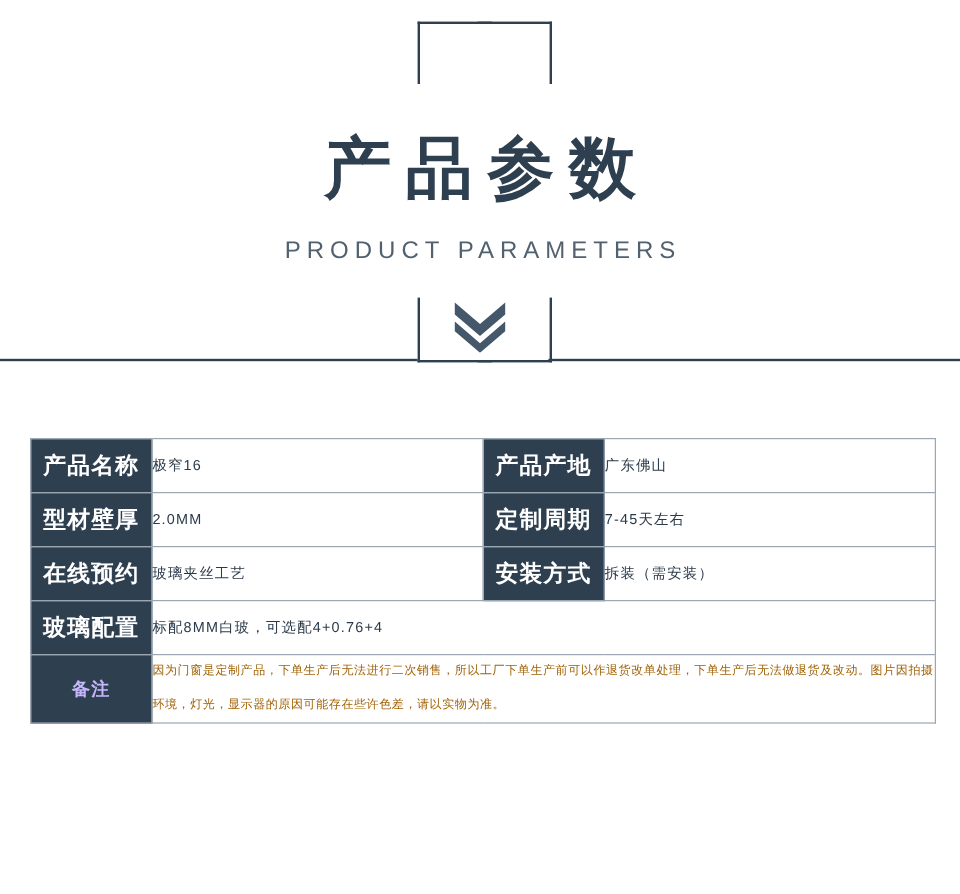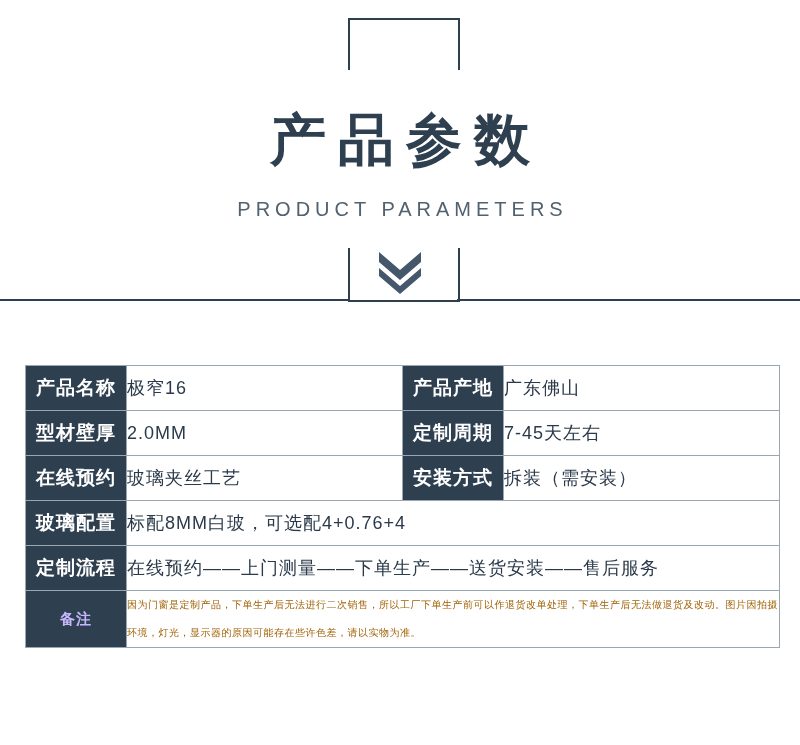--- a/index.html
+++ b/index.html
@@ -135,21 +135,21 @@
     background: #2e3f50;
     color: #ffffff;
     font-size: 19px;
     font-weight: bold;
     text-align: center;
     letter-spacing: 1px;
     height: 44px;
     border-color: #2e3f50;
   }
   td.val {
-    font-size: 18px;
+    font-size: 12px;
     color: #2b3a4a;
     padding-left: 12px;
     height: 44px;
     letter-spacing: 1px;
   }
   td.val-note {
     font-size: 10px;
     color: #a16207;
     padding: 10px 14px 12px 12px;
     line-height: 28px;
@@ -206,22 +206,18 @@
         <td class="lbl">在线预约</td>
         <td class="val">玻璃夹丝工艺</td>
         <td class="lbl">安装方式</td>
         <td class="val">拆装（需安装）</td>
       </tr>
       <tr>
         <td class="lbl">玻璃配置</td>
         <td class="val" colspan="3">标配8MM白玻，可选配4+0.76+4</td>
       </tr>
       <tr>
-        <td class="lbl">定制流程</td>
-        <td class="val" colspan="3">在线预约——上门测量——下单生产——送货安装——售后服务</td>
-      </tr>
-      <tr>
         <td class="lbl-note">备注</td>
         <td class="val-note" colspan="3">因为门窗是定制产品，下单生产后无法进行二次销售，所以工厂下单生产前可以作退货改单处理，下单生产后无法做退货及改动。图片因拍摄环境，灯光，显示器的原因可能存在些许色差，请以实物为准。</td>
       </tr>
     </tbody>
   </table>
 </div>
 
 </body></html>

